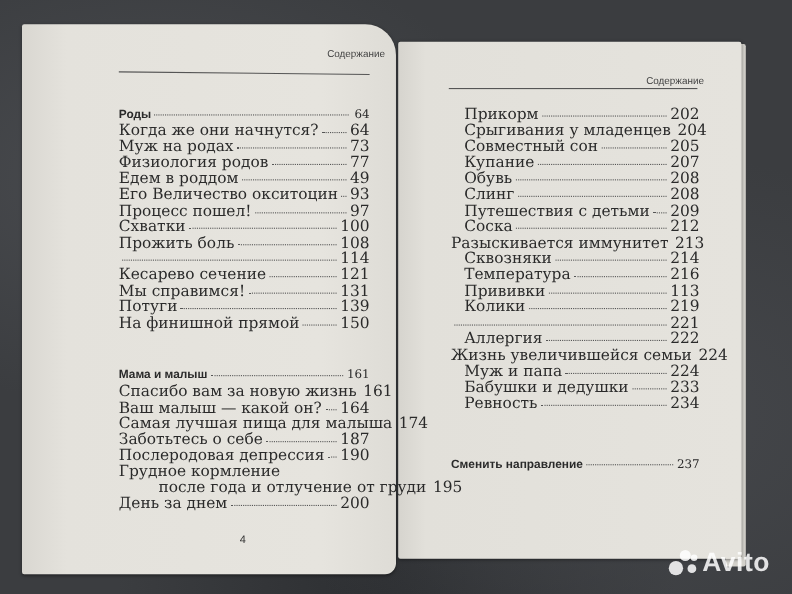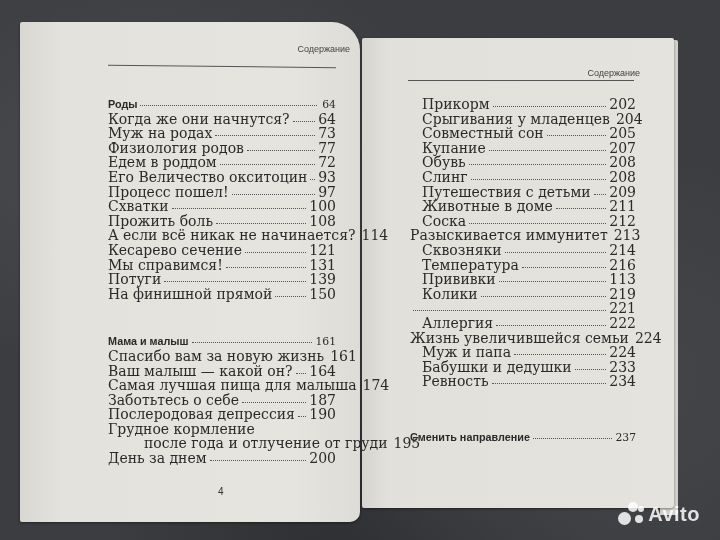--- a/index.html
+++ b/index.html
@@ -51,21 +51,21 @@
   .row.part .p { font-family: "DejaVu Serif", serif; font-weight: normal; }
   .row.cont .t { padding-left: 36px; }
   .row.wrap .d, .row.wrap .p { visibility: hidden; }
   .gap { height: 14px; }
   .page-num {
     position: absolute; font-size: 10px; color: #333; font-family: "Liberation Sans", sans-serif;
   }
   .watermark {
     position: absolute; right: 20px; bottom: 14px; display: flex; align-items: center;
     color: rgba(255,255,255,0.85); font-family: "Liberation Sans", sans-serif;
-    font-weight: bold; font-size: 20px; letter-spacing: 0.5px;
+    font-weight: bold; font-size: 24px; letter-spacing: 0.5px;
   }
   .dots { position: relative; width: 26px; height: 24px; margin-right: 4px; }
   .dots span { position: absolute; border-radius: 50%; background: rgba(255,255,255,0.85); }
 </style>
 </head>
 <body>
 
 <div class="page page-left"></div>
 <div class="page-right-edge"></div>
 <div class="page page-right"></div>
@@ -90,21 +90,21 @@
       <span class="p">73</span>
     </div>
     <div class="row">
       <span class="t">Физиология родов</span>
       <span class="d"></span>
       <span class="p">77</span>
     </div>
     <div class="row">
       <span class="t">Едем в роддом</span>
       <span class="d"></span>
-      <span class="p">72</span>
+      <span class="p">49</span>
     </div>
     <div class="row">
       <span class="t">Его Величество окситоцин</span>
       <span class="d"></span>
       <span class="p">93</span>
     </div>
     <div class="row">
       <span class="t">Процесс пошел!</span>
       <span class="d"></span>
       <span class="p">97</span>
@@ -113,21 +113,20 @@
       <span class="t">Схватки</span>
       <span class="d"></span>
       <span class="p">100</span>
     </div>
     <div class="row">
       <span class="t">Прожить боль</span>
       <span class="d"></span>
       <span class="p">108</span>
     </div>
     <div class="row">
-      <span class="t">А если всё никак не начинается?</span>
       <span class="d"></span>
       <span class="p">114</span>
     </div>
     <div class="row">
       <span class="t">Кесарево сечение</span>
       <span class="d"></span>
       <span class="p">121</span>
     </div>
     <div class="row">
       <span class="t">Мы справимся!</span>
@@ -225,25 +224,20 @@
     </div>
     <div class="row sub">
       <span class="t">Слинг</span>
       <span class="d"></span>
       <span class="p">208</span>
     </div>
     <div class="row sub">
       <span class="t">Путешествия с детьми</span>
       <span class="d"></span>
       <span class="p">209</span>
-    </div>
-    <div class="row sub">
-      <span class="t">Животные в доме</span>
-      <span class="d"></span>
-      <span class="p">211</span>
     </div>
     <div class="row sub">
       <span class="t">Соска</span>
       <span class="d"></span>
       <span class="p">212</span>
     </div>
     <div class="row">
       <span class="t">Разыскивается иммунитет</span>
       <span class="d"></span>
       <span class="p">213</span>

